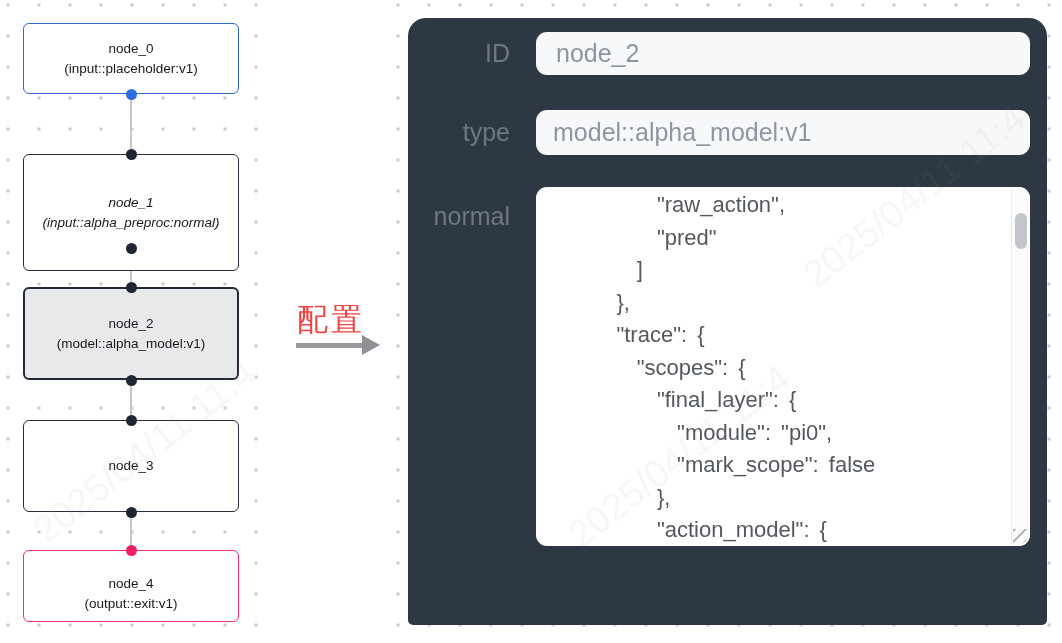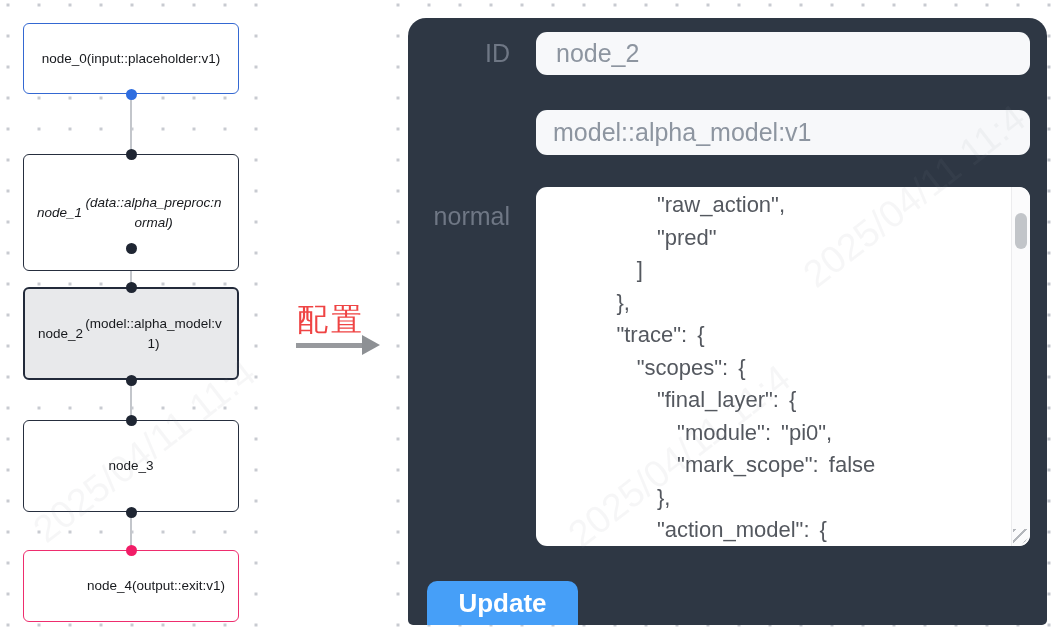--- a/index.html
+++ b/index.html
@@ -10,21 +10,21 @@
   
   .dots { position:absolute; z-index:0;
     background-image:radial-gradient(circle,#c7cad0 1.4px,transparent 1.6px);
     background-size:31px 31px; background-position:-7.5px -10.5px; }
   .dots-left  { left:0; top:0; width:272px; height:643px; }
   .dots-right { left:390px; top:0; width:672px; height:629px; }
 
   
   .connector { position:absolute; left:130px; top:94px; width:1.5px; height:456px; background:#c3c6cb; z-index:1; }
   .node { position:absolute; left:23px; width:216px; background:#ffffff; border-radius:6px; z-index:2;
-    display:flex; flex-direction:row; justify-content:center; align-items:center; text-align:center;
+    display:flex; flex-direction:column; justify-content:center; align-items:center; text-align:center;
     padding:8px 13px; font-size:13.5px; line-height:19.5px; color:#17191d; cursor:pointer; }
   .node .sub { word-break:break-all; }
   .n0 { top:23px;  height:71px; border:1.6px solid #3468d2; }
   .n1 { top:154px; height:117px; border:1.6px solid #262e3e;font-style:italic; }
   .n2 { top:287px; height:93px; border:2.4px solid #222a3a; background:#e8e9eb; }
   .n3 { top:420px; height:92px; border:1.6px solid #262e3e; }
   .n4 { top:550px; height:72px; border:1.6px solid #ee2d6e;justify-content:flex-end; }
   .port { position:absolute; left:126px; width:11px; height:11px; border-radius:50%; z-index:3; background:#1f2633; }
   .port.blue { background:#2e6de0; }
   .port.pink { background:#f11d67; }
@@ -79,21 +79,21 @@
   <div class="dots dots-right"></div>
 
   <div class="connector"></div>
 
   <div class="node n0">
     <div>node_0</div>
     <div class="sub">(input::placeholder:v1)</div>
   </div>
   <div class="node n1">
     <div>node_1</div>
-    <div class="sub">(data::alpha_preproc:normal)</div>
+    <div class="sub">(input::alpha_preproc:normal)</div>
   </div>
   <div class="node n2">
     <div>node_2</div>
     <div class="sub">(model::alpha_model:v1)</div>
   </div>
   <div class="node n3">
     <div>node_3</div>
   </div>
   <div class="node n4">
     <div>node_4</div>
@@ -109,20 +109,21 @@
   <div class="port pt-512"></div>
   <div class="port pink pt-550"></div>
 
   <div class="cfg-label">配置</div>
   <div class="arrow-line"></div>
   <div class="arrow-head"></div>
 
   <div class="panel">
     <div class="p-label lbl-id">ID</div>
     <input class="f-input in-id" value="node_2" style="">
+    <div class="p-label lbl-type">type</div>
     <input class="f-input in-type" value="model::alpha_model:v1" style="">
     <div class="p-label lbl-config">normal</div>
 
     <div class="codebox">
       <div class="code">        "raw_action",
         "pred"
       ]
     },
     "trace": {
       "scopes": {
@@ -130,20 +131,19 @@
           "module": "pi0",
           "mark_scope": false
         },
         "action_model": {</div>
       <div class="scroll-track">
         <div class="scroll-thumb"></div>
       </div>
       <div class="grip"></div>
     </div>
 
-    <button class="update-btn">Update</button>
   </div>
 
   <div class="wm wm1">2025/04/11 11:4</div>
   <div class="wm wm2">2025/04/11 11:4</div>
   <div class="wm wm3">2025/04/11 11:4</div>
 
 </div>
 
 </body></html>

